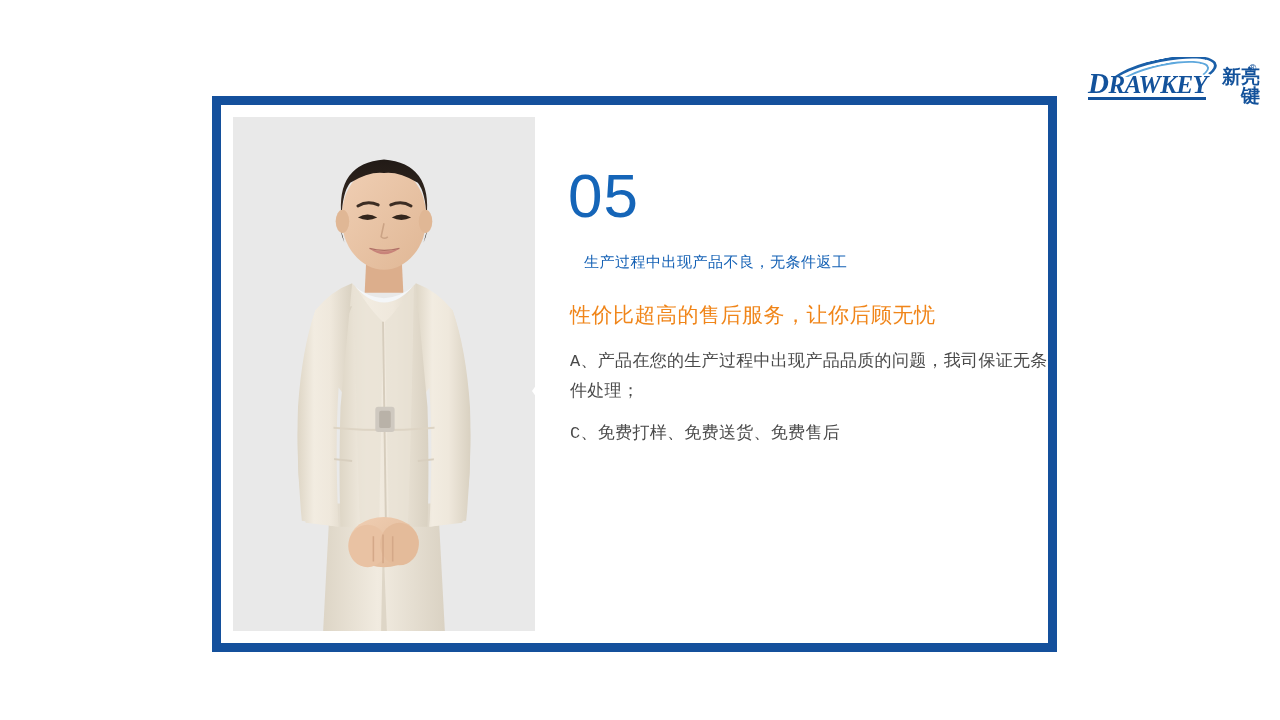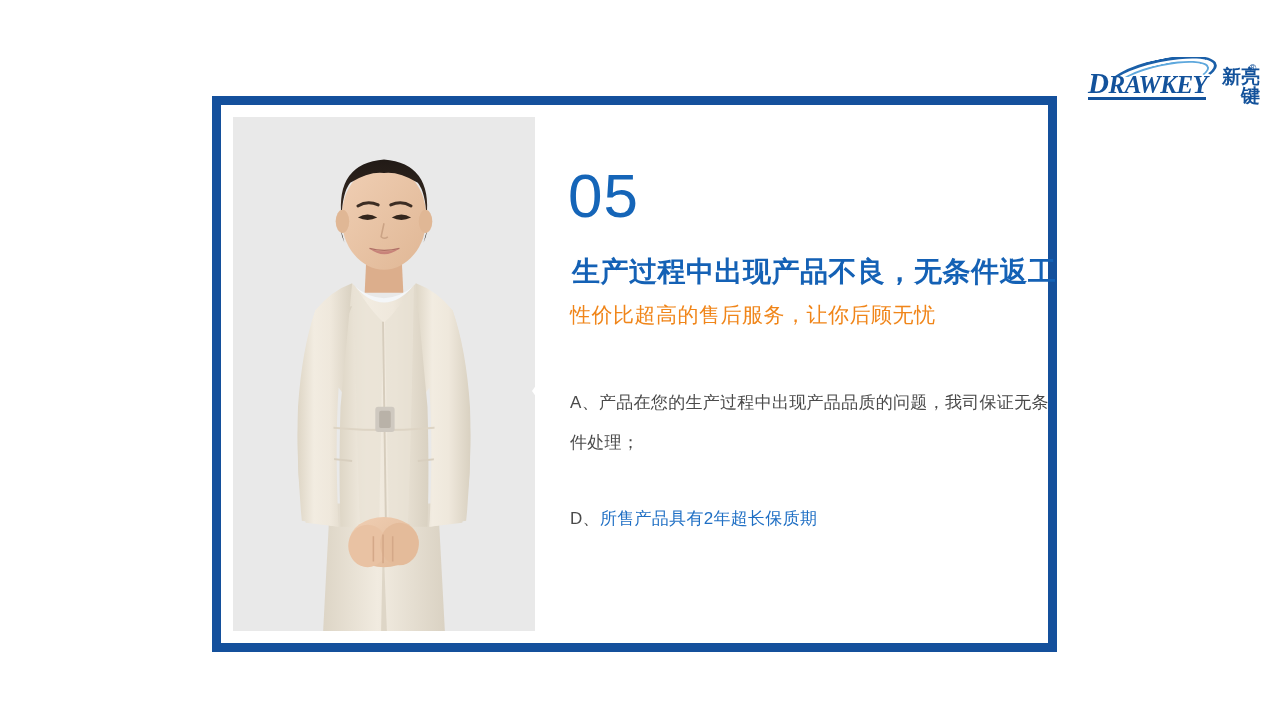--- a/index.html
+++ b/index.html
@@ -165,24 +165,24 @@
     top: 60px;
     font-size: 62px;
     font-weight: 300;
     color: #1565b8;
     letter-spacing: 1px;
     line-height: 1;
     font-family: "Liberation Sans", sans-serif;
   }
   .headline-blue {
     position: absolute;
-    left: 4px;
+    left: 16px;
     top: 148px;
-    font-size: 28px;
-    font-weight: bold;
+    font-size: 15px;
+    font-weight: normal;
     color: #1461b5;
     letter-spacing: 0.5px;
     white-space: nowrap;
     font-family: "DejaVu Sans", sans-serif;
   }
   .headline-orange {
     position: absolute;
     left: 2px;
     top: 196px;
     font-size: 21px;
@@ -194,25 +194,24 @@
   }
   .body-list {
     position: absolute;
     left: 2px;
     top: 242px;
     width: 482px;
   }
   .body-item {
     font-size: 17px;
     color: #4a4a4a;
-    line-height: 40px;
+    line-height: 30px;
     margin-bottom: 12px;
-    font-family: Liberation Sans, sans-serif;
+    font-family: Liberation Mono, monospace;
     letter-spacing: 0.3px;
-    margin-top: 36px;
   }
   .hl-blue { color: #1f6fc4; }
 </style>
 </head>
 <body>
 
 <div class="logo">
   <div class="logo-swoosh"></div>
   <div class="logo-word"><span class="cap">D</span><span>RAWKEY</span></div>
   <div class="logo-cn">新亮键</div>
@@ -325,19 +324,19 @@
     <div class="content">
       <div class="number">05</div>
       <div class="headline-blue">生产过程中出现产品不良，无条件返工</div>
       <div class="headline-orange">性价比超高的售后服务，让你后顾无忧</div>
 
       <div class="body-list">
         <div class="body-item">
           <span>A、</span><span>产品在您的生产过程中出现产品品质的问题，我司保证无条件处理；</span>
         </div>
         <div class="body-item">
-          <span>D、</span><span class="hl-blue">所售产品具有2年超长保质期</span>
+          <span>C、</span><span>免费打样、免费送货、免费售后</span>
         </div>
       </div>
     </div>
 
   </div>
 </div>
 
 </body></html>

